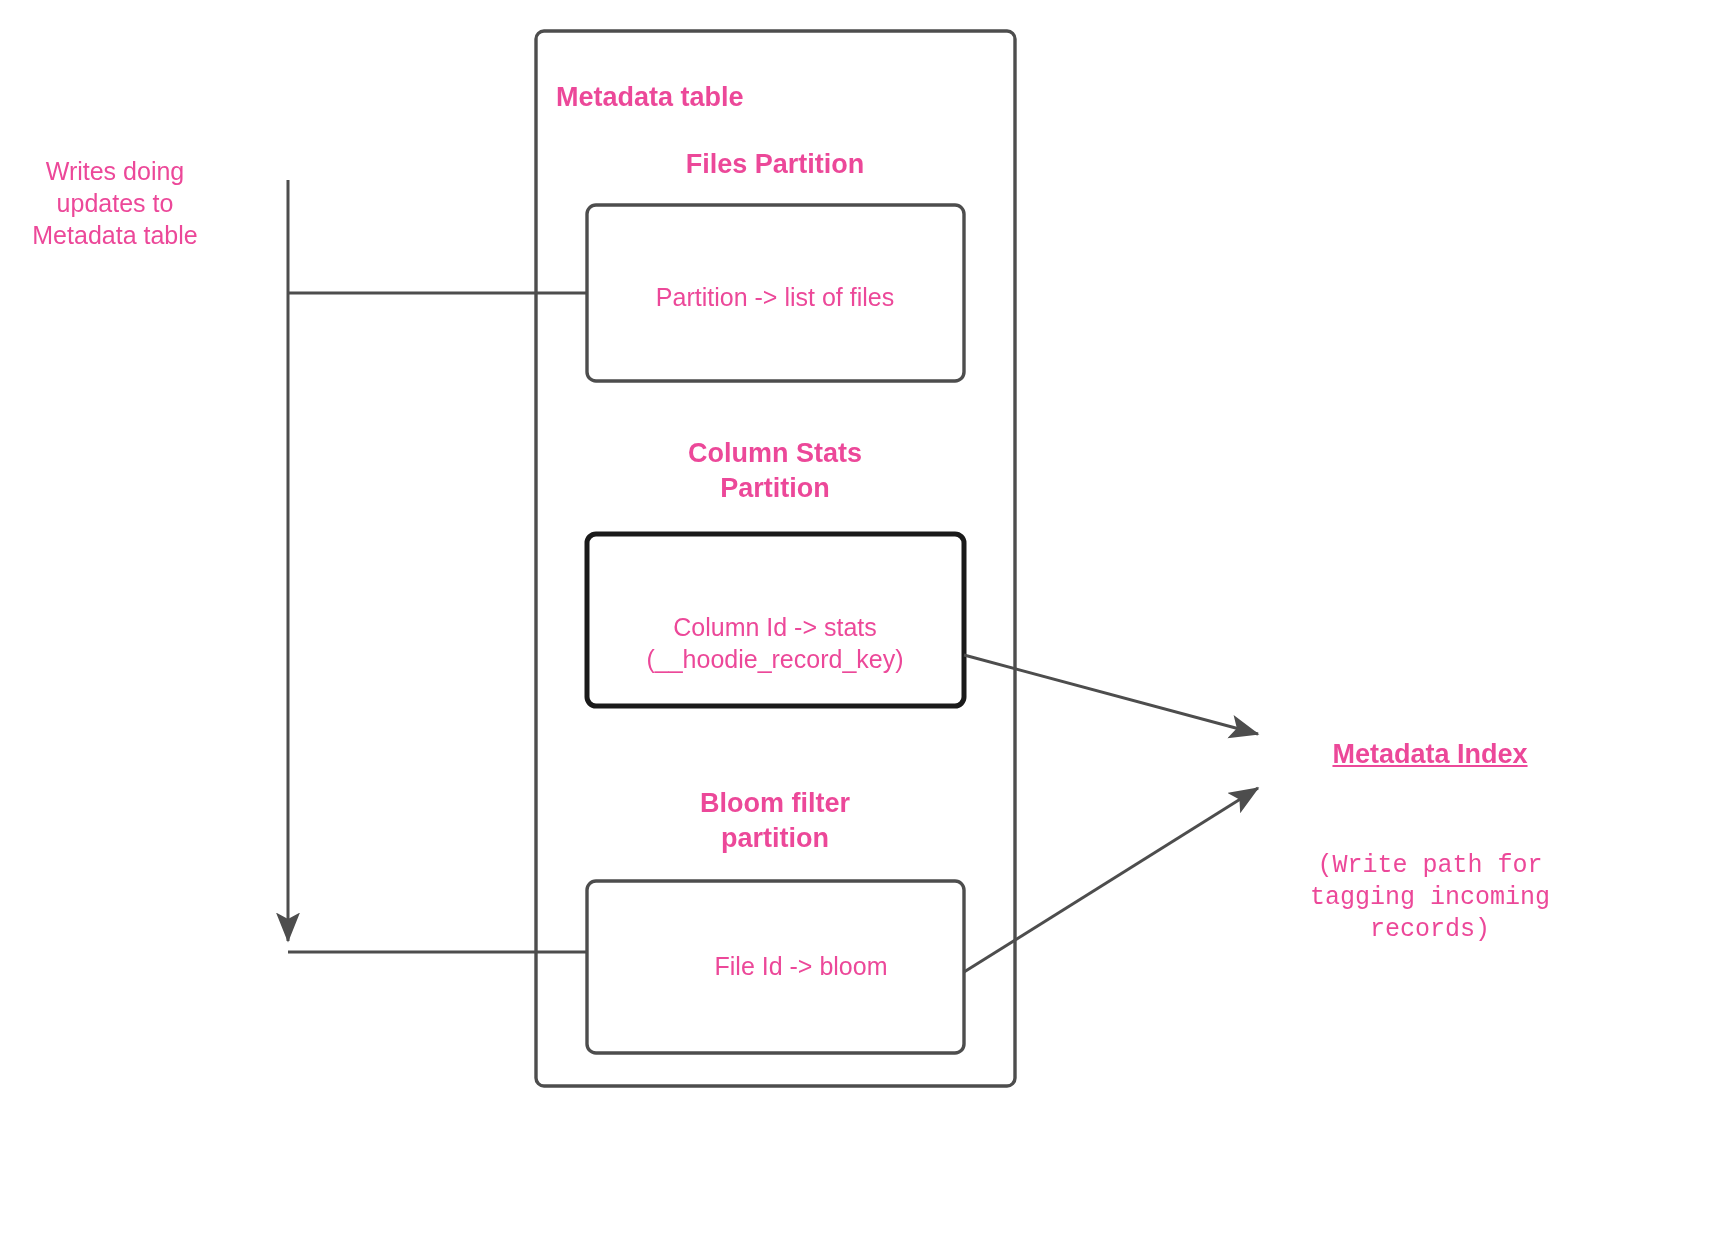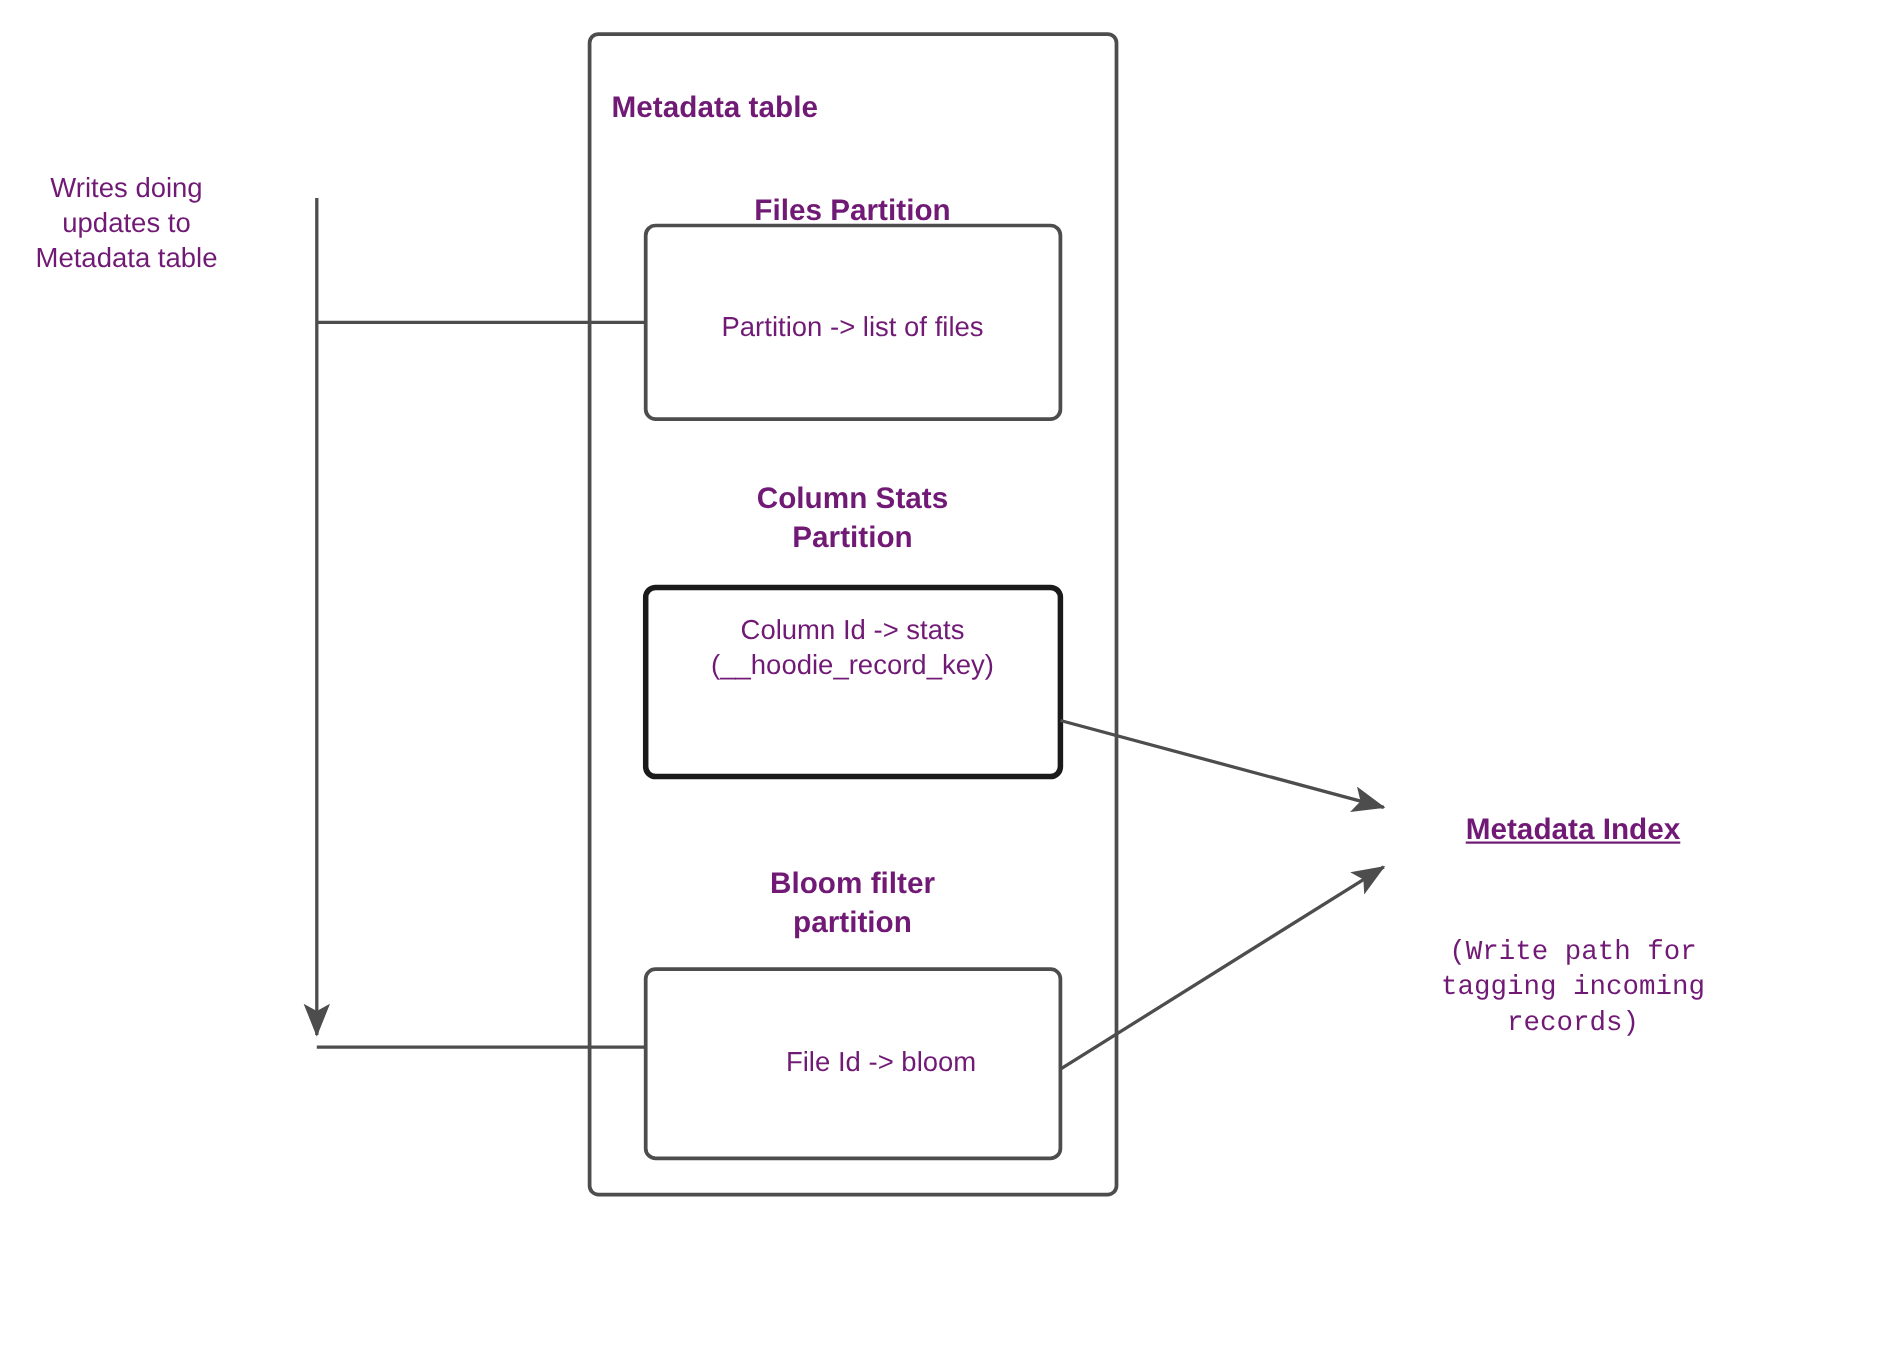--- a/index.html
+++ b/index.html
@@ -17,21 +17,21 @@
   }
   svg.layer {
     position: absolute;
     left: 0;
     top: 0;
     width: 1718px;
     height: 1244px;
   }
   .txt {
     position: absolute;
-    color: #701a75;
+    color: #ec4899;
     text-align: center;
     line-height: 1.28;
     white-space: pre-line;
   }
   .bold {
     font-weight: bold;
   }
 
   
   #writes-note {
@@ -49,21 +49,20 @@
     font-size: 27px;
     text-align: left;
   }
 
   
   #files-partition-title {
     left: 585px;
     top: 147px;
     width: 380px;
     font-size: 27px;
-    margin-top: 27px;
   }
   #colstats-partition-title {
     left: 585px;
     top: 436px;
     width: 380px;
     font-size: 27px;
   }
   #bloom-partition-title {
     left: 585px;
     top: 786px;
@@ -74,21 +73,21 @@
   
   #files-box-label {
     left: 588px;
     top: 257px;
     width: 374px;
     font-size: 25px;
     margin-top: 24px;
   }
   #colstats-box-label {
     left: 588px;
-    top: 557px;
+    top: 611px;
     width: 374px;
     font-size: 25px;
   }
   #bloom-box-label {
     left: 588px;
     top: 950px;
     width: 426px;
     font-size: 25px;
   }
 

